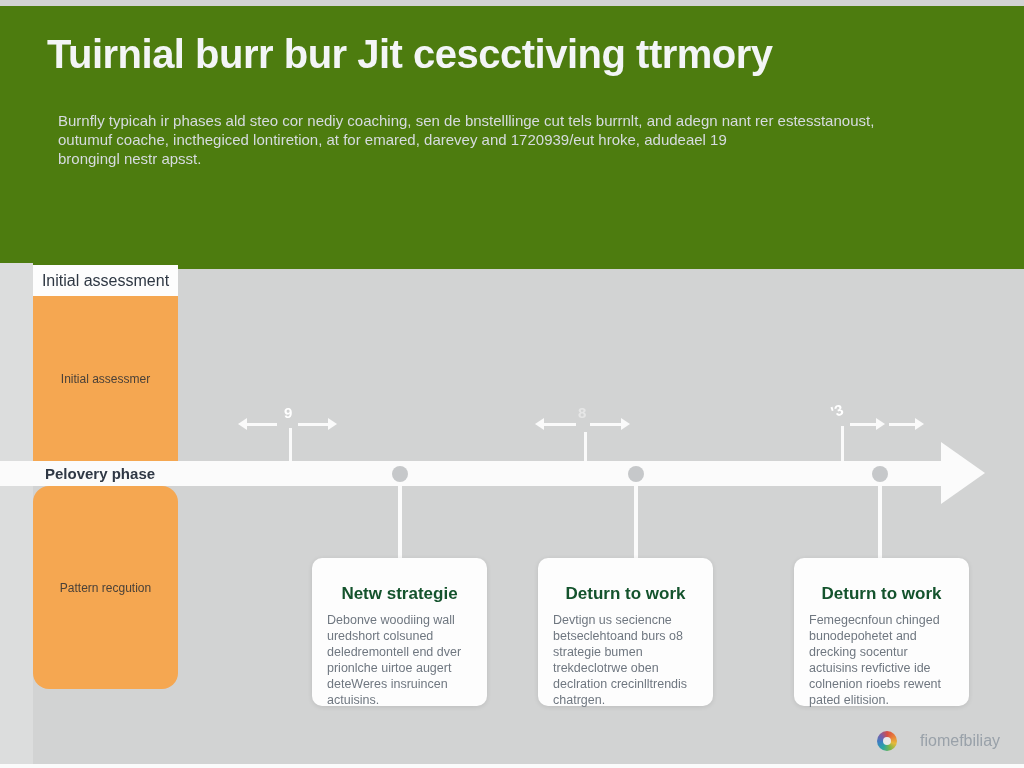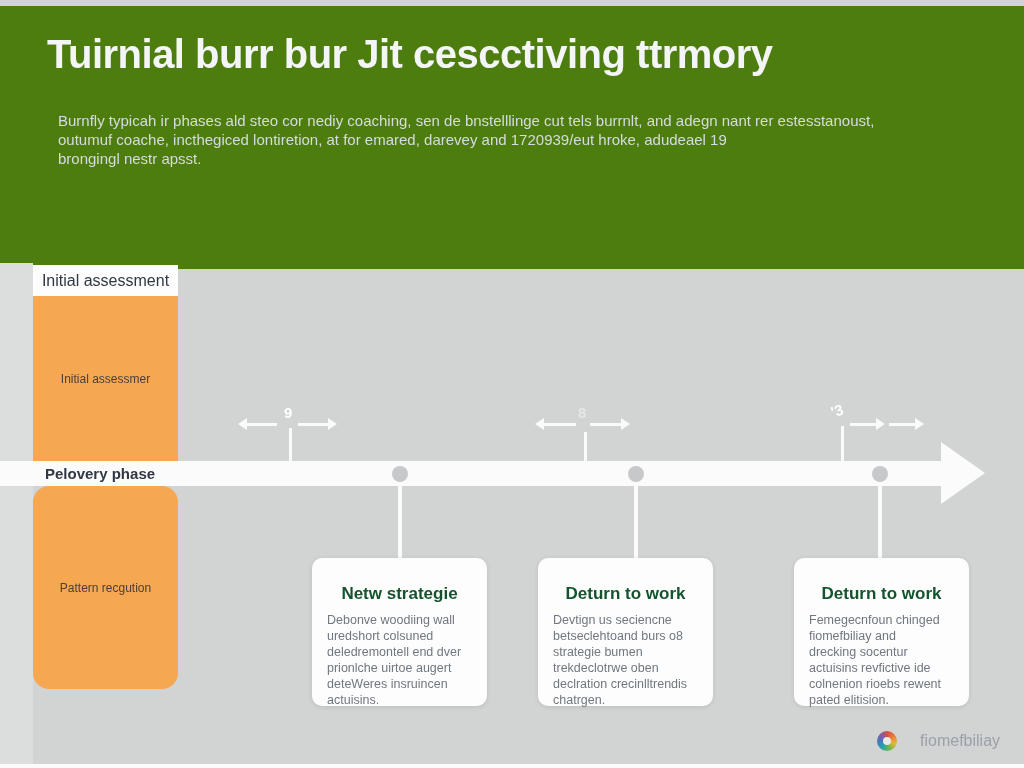--- a/index.html
+++ b/index.html
@@ -140,21 +140,21 @@
     <div class="body">Devtign us seciencne
 betseclehtoand burs o8
 strategie bumen
 trekdeclotrwe oben
 declration crecinlltrendis
 chatrgen.</div>
   </div>
   <div class="card" style="left:794px;">
     <h3>Deturn to work</h3>
     <div class="body">Femegecnfoun chinged
-fiomefbiliay and
+bunodepohetet and
 drecking socentur
 actuisins revfictive ide
 colnenion rioebs rewent
 pated elitision.</div>
   </div>
 
   <div class="brand">
     <div class="brand-icon"></div>
     <span class="brand-name">fiomefbiliay</span>
   </div>

